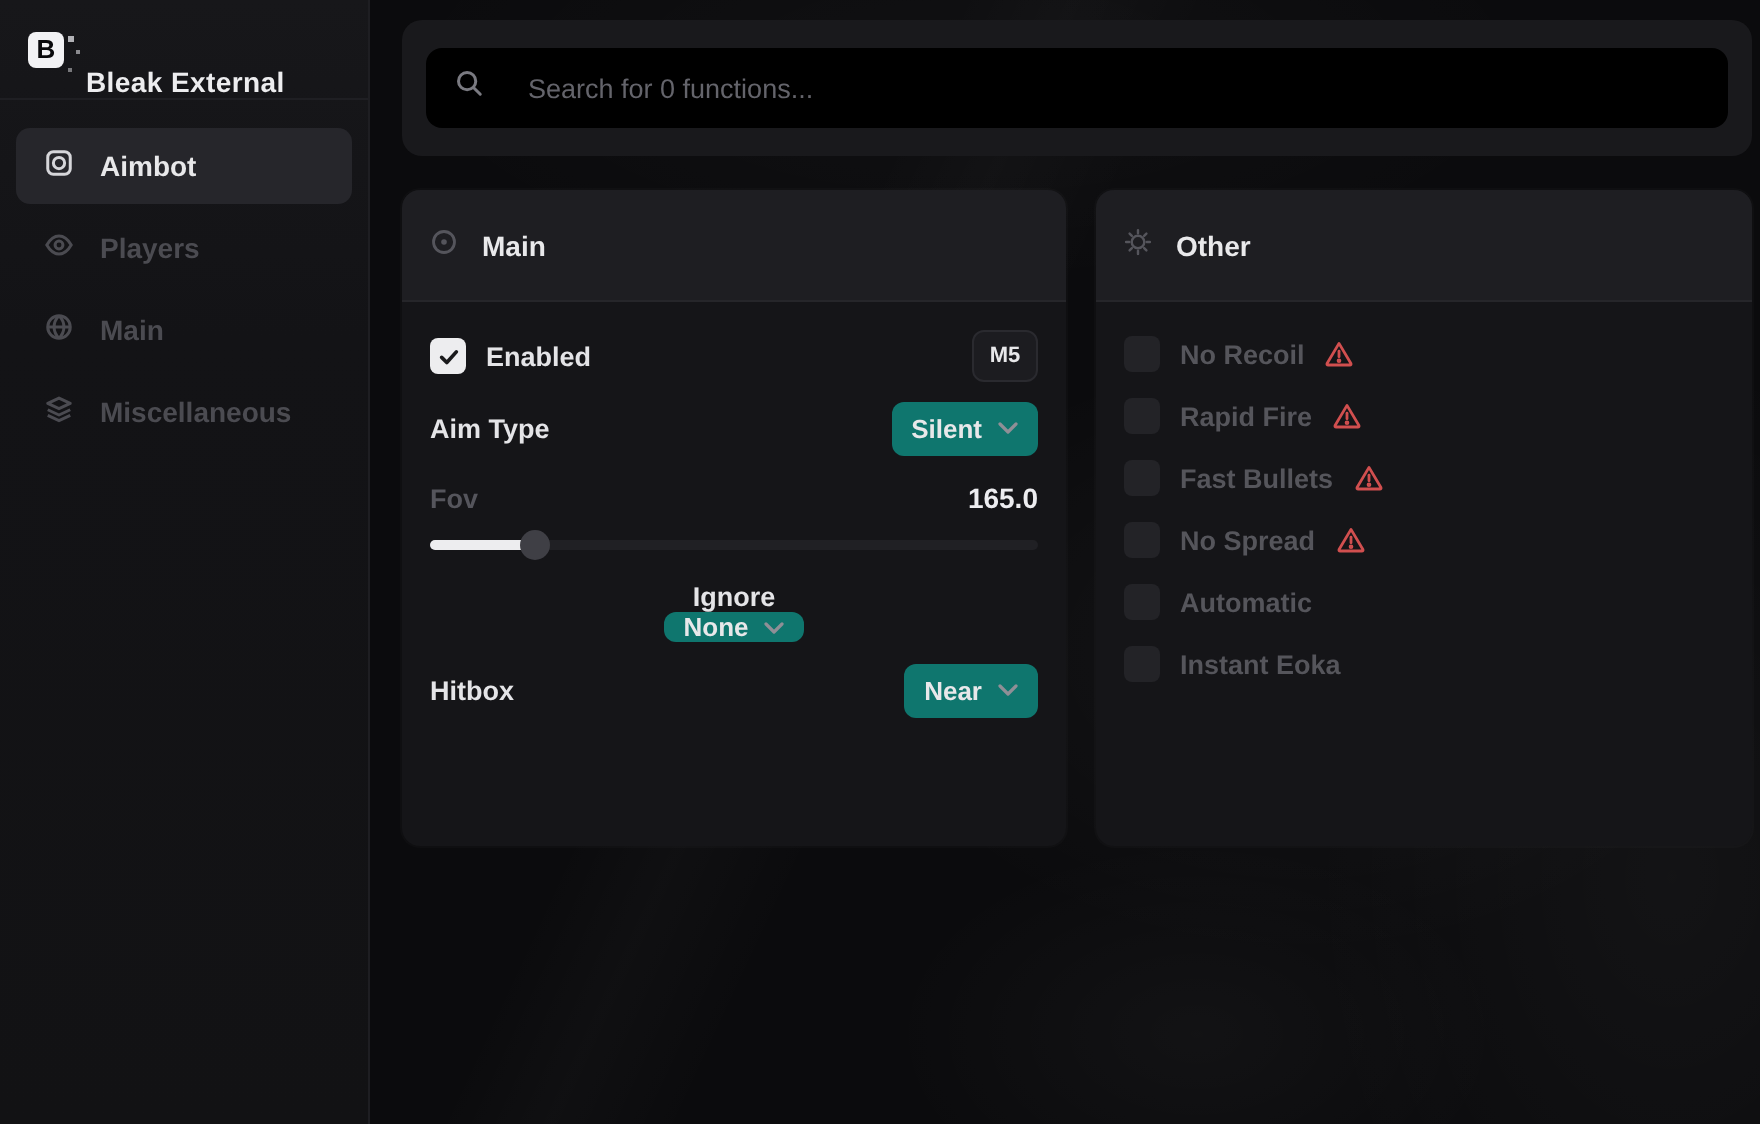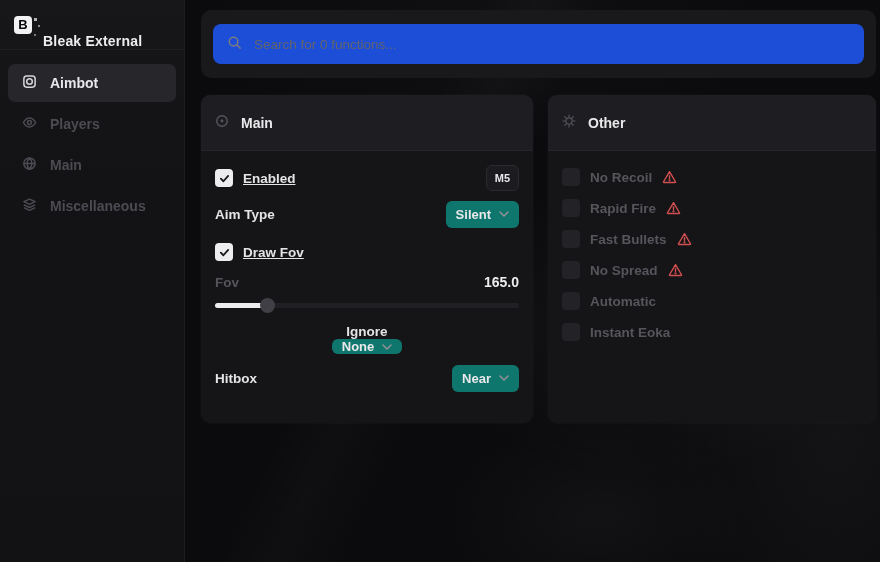--- a/index.html
+++ b/index.html
@@ -53,22 +53,22 @@
   .nav-item.active { background: #26262b; color: #e8e8ea; }
   .nav-item.active svg { stroke: #d6d6da; }
 
   
   .content { flex: 1; padding: 10px 4px 0 16px; min-width: 0; }
 
   .search-wrap {
     background: #19191c; border-radius: 10px; padding: 14px 12px; height: 68px;
   }
   .search-box {
-    background: #1d4ed8; border-radius: 8px; height: 40px;
-    display: flex; align-items: center; gap: 12px; padding: 0 14px; justify-content: center;
+    background: #000000; border-radius: 8px; height: 40px;
+    display: flex; align-items: center; gap: 22px; padding: 0 14px; justify-content: center;
   }
   .search-box input {
     background: transparent; border: none; outline: none; flex: 1;
     font-family: inherit; font-size: 13.5px; color: #c9c9ce;
   }
   .search-box input::placeholder { color: #64646b; }
 
   .panels { display: flex; gap: 15px; margin-top: 17px; }
   .panel {
     background: #151518; border-radius: 9px; height: 328px; overflow: hidden;
@@ -89,21 +89,21 @@
 
   .checkbox {
     width: 18px; height: 18px; border-radius: 4px; cursor: pointer; flex: 0 0 18px;
     display: flex; align-items: center; justify-content: center;
   }
   .checkbox.checked { background: #ededef; }
   .checkbox.unchecked { background: #232327; }
 
   .lbl { font-size: 13.5px; font-weight: 600; color: #e4e4e7; }
   .lbl.dim { color: #55555c; }
-  .cb-lbl { margin-left: 10px; text-decoration: underline; }
+  .cb-lbl { margin-left: 10px; }
 
   .keybind {
     min-width: 33px; height: 26px; padding: 0 7px;
     background: #1c1c20; border: 1px solid #2a2a2f; border-radius: 6px;
     color: #e8e8ea; font-size: 11px; font-weight: 700;
     display: flex; align-items: center; justify-content: center; cursor: pointer;
   }
   .dropdown {
     height: 27px; padding: 0 10px; background: #0f766e; border-radius: 6px;
     display: flex; align-items: center; gap: 8px; cursor: pointer;
@@ -236,28 +236,20 @@
             <span class="lbl">Aim Type</span>
             <span class="spacer"></span>
             <div class="dropdown">
               <span class="dd-value">Silent</span>
               <svg width="10" height="6" viewBox="0 0 10 6" fill="none" stroke-width="1.6" stroke-linecap="round" stroke-linejoin="round">
                   <polyline points="1,1 5,5 9,1"></polyline>
                 </svg>
             </div>
           </div>
 
-          <div class="row r-drawfov">
-            <div class="checkbox checked">
-              <svg width="11" height="11" viewBox="0 0 12 12" fill="none" stroke="#1a1a1c" stroke-width="2" stroke-linecap="round" stroke-linejoin="round">
-                  <polyline points="2,6.2 4.8,9 10,3.2"></polyline>
-                </svg>
-            </div>
-            <span class="lbl cb-lbl">Draw Fov</span>
-          </div>
 
           <div class="row r-fov">
             <span class="lbl dim">Fov</span>
             <span class="spacer"></span>
             <span class="value">165.0</span>
           </div>
 
           <div class="slider">
             <div class="slider-track"></div>
             <div class="slider-fill" id="fov-fill" style="width: 17%;"></div>

